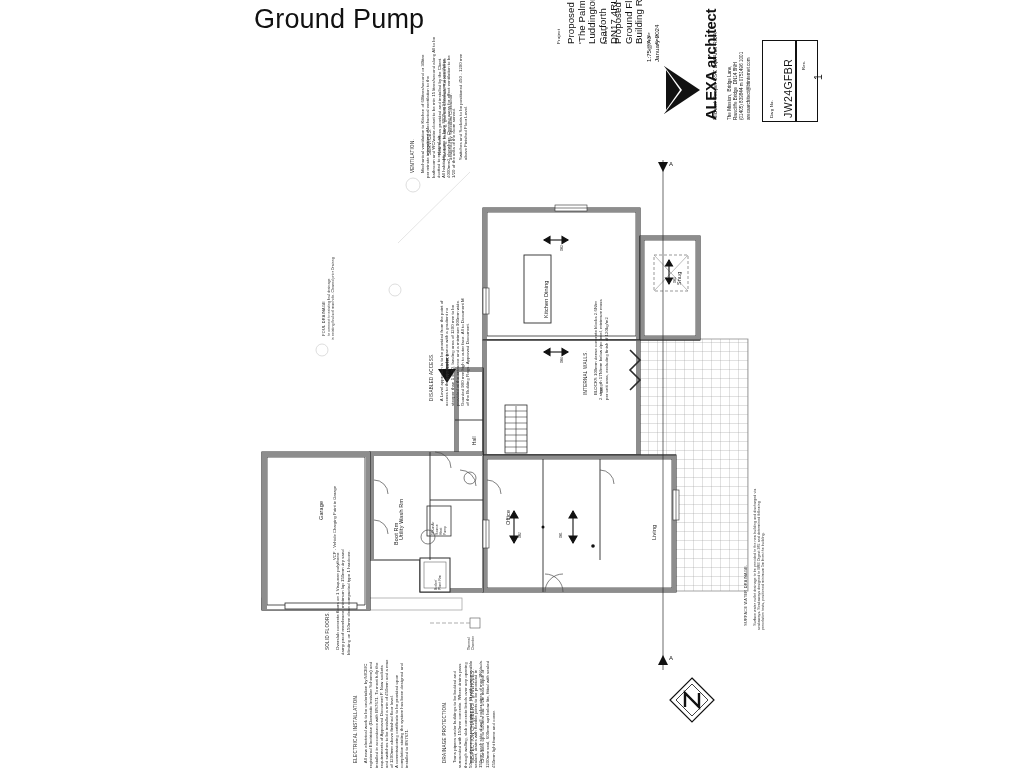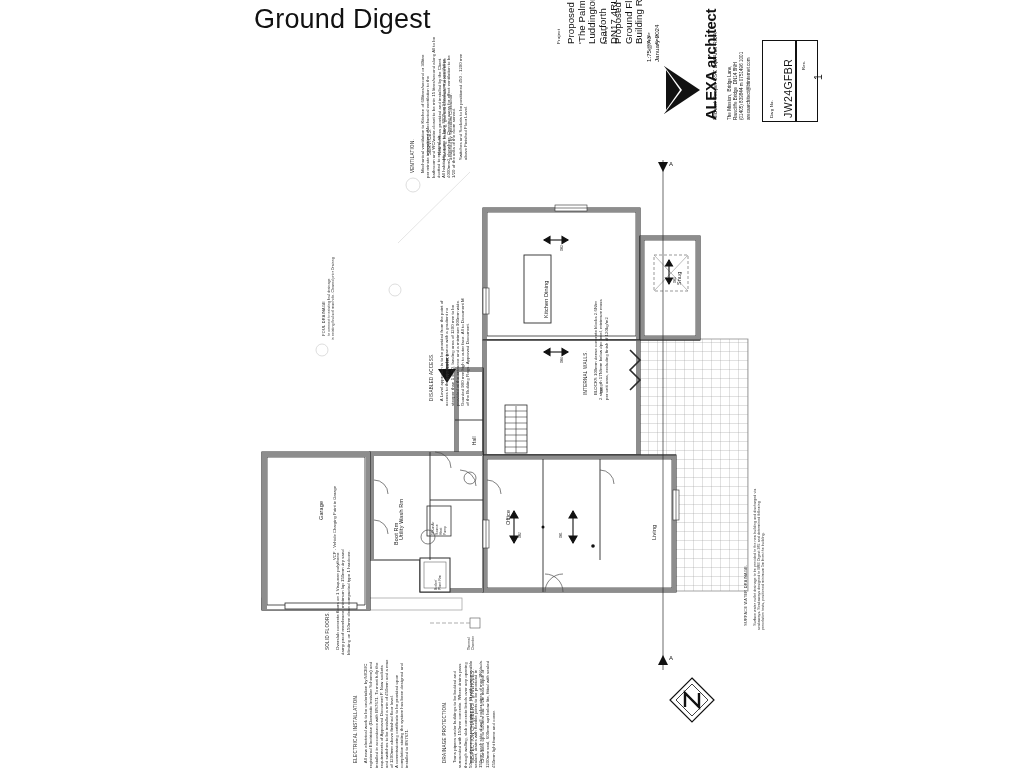--- a/index.html
+++ b/index.html
@@ -87,21 +87,21 @@
     background: #fff;
   }
 
   .logo-tri { position: absolute; }
 </style>
 </head>
 <body>
 
 <div id="sheet">
 
-  <div class="sheet-title">Ground Digest</div>
+  <div class="sheet-title">Ground Pump</div>
 
   <svg id="plan" width="1024" height="768">
     <defs>
       <pattern id="hatchDiag" width="6" height="6" patternUnits="userSpaceOnUse" patternTransform="rotate(45)">
         <line x1="0" y1="0" x2="0" y2="6" stroke="#bdbdbd" stroke-width="0.7"></line>
       </pattern>
       <pattern id="gridPat" width="9" height="9" patternUnits="userSpaceOnUse">
         <rect width="9" height="9" fill="#ffffff"></rect>
         <path d="M9 0 L0 0 0 9" fill="none" stroke="#9a9a9a" stroke-width="0.6"></path>
       </pattern>

